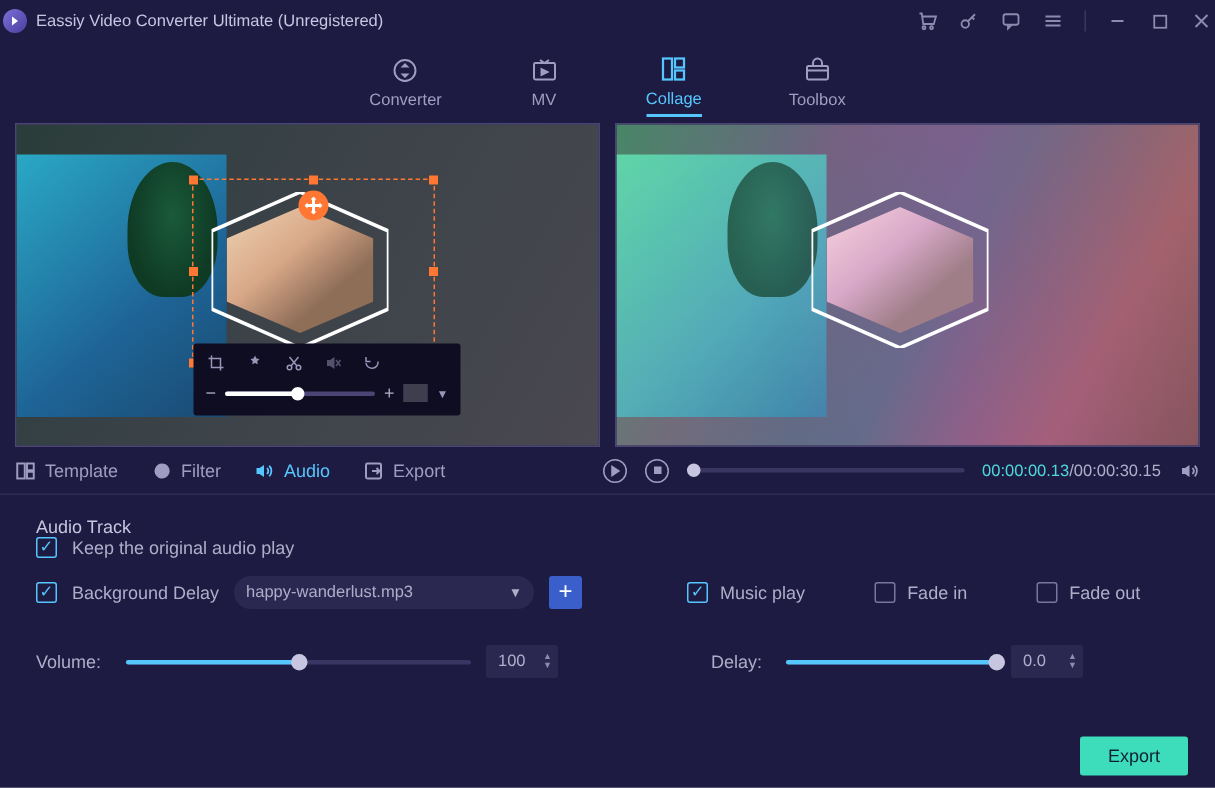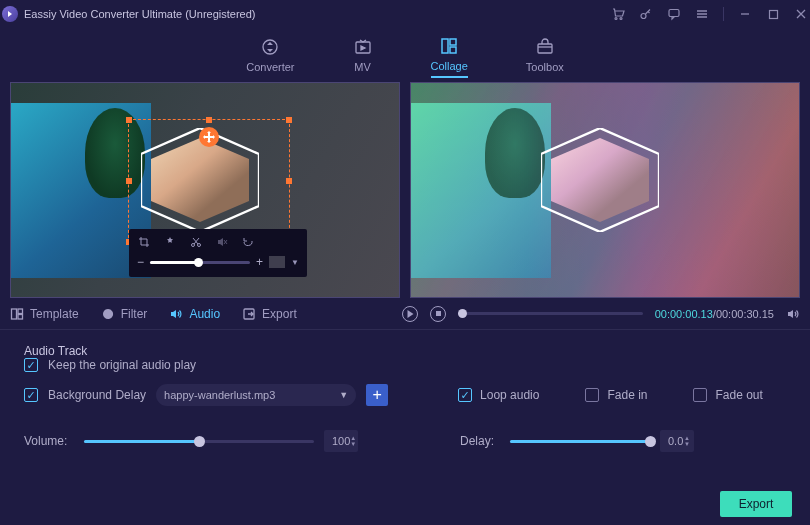--- a/index.html
+++ b/index.html
@@ -70,21 +70,21 @@
     .cb-label { font-size: 12px; }
     .bg-music-row { display: flex; align-items: center; gap: 10px; }
     .select { display: flex; align-items: center; justify-content: space-between; width: 200px; height: 22px; background: #2a2750; border-radius: 11px; padding: 0 8px; font-size: 11px; cursor: pointer; }
     .add-btn { width: 22px; height: 22px; background: #3a5fca; border-radius: 2px; display: flex; align-items: center; justify-content: center; color: #fff; cursor: pointer; font-size: 16px; }
     .right-group { margin-left: 60px; display: flex; gap: 46px; }
     .slider-row { display: flex; align-items: center; gap: 10px; margin-top: 24px; }
     .slider-label { width: 50px; font-size: 12px; }
     .hslider { position: relative; width: 230px; height: 3px; background: #3a3664; border-radius: 2px; cursor: pointer; }
     .hslider-fill { position: absolute; left: 0; top: 0; bottom: 0; background: #56c6ff; border-radius: 2px; }
     .hslider-thumb { position: absolute; top: -4px; width: 11px; height: 11px; background: #c8c5e0; border-radius: 50%; margin-left: -5px; }
-    .num-input { width: 34px; height: 22px; background: #2a2750; border-radius: 2px; display: flex; align-items: center; justify-content: space-between; padding: 0 4px 0 8px; font-size: 11px; }
+    .num-input { width: 48px; height: 22px; background: #2a2750; border-radius: 2px; display: flex; align-items: center; justify-content: space-between; padding: 0 4px 0 8px; font-size: 11px; }
     .spinner { display: flex; flex-direction: column; }
     .spinner span { font-size: 6px; line-height: 6px; cursor: pointer; color: #8e8ab0; }
     .delay-group { margin-left: 92px; }
     
     .footer { position: absolute; bottom: 0; left: 0; right: 0; height: 42px; display: flex; align-items: center; justify-content: flex-end; padding: 0 18px; }
     .export-btn { width: 72px; height: 26px; background: #3dddbb; color: #0f2030; border-radius: 2px; display: flex; align-items: center; justify-content: center; font-size: 12px; cursor: pointer; }
   </style>
 </head>
 <body>
 
@@ -341,21 +341,21 @@
       <span class="cb-label">Background Delay</span>
       <div class="select">
         <span>happy-wanderlust.mp3</span>
         <span style="font-size:9px">▼</span>
       </div>
       <div class="add-btn">+</div>
     </div>
     <div class="right-group">
       <div style="display:flex;align-items:center;gap:8px">
         <div class="checkbox checked"></div>
-        <span class="cb-label">Loop audio</span>
+        <span class="cb-label">Music play</span>
       </div>
       <div style="display:flex;align-items:center;gap:8px">
         <div class="checkbox unchecked"></div>
         <span class="cb-label">Fade in</span>
       </div>
       <div style="display:flex;align-items:center;gap:8px">
         <div class="checkbox unchecked"></div>
         <span class="cb-label">Fade out</span>
       </div>
     </div>

